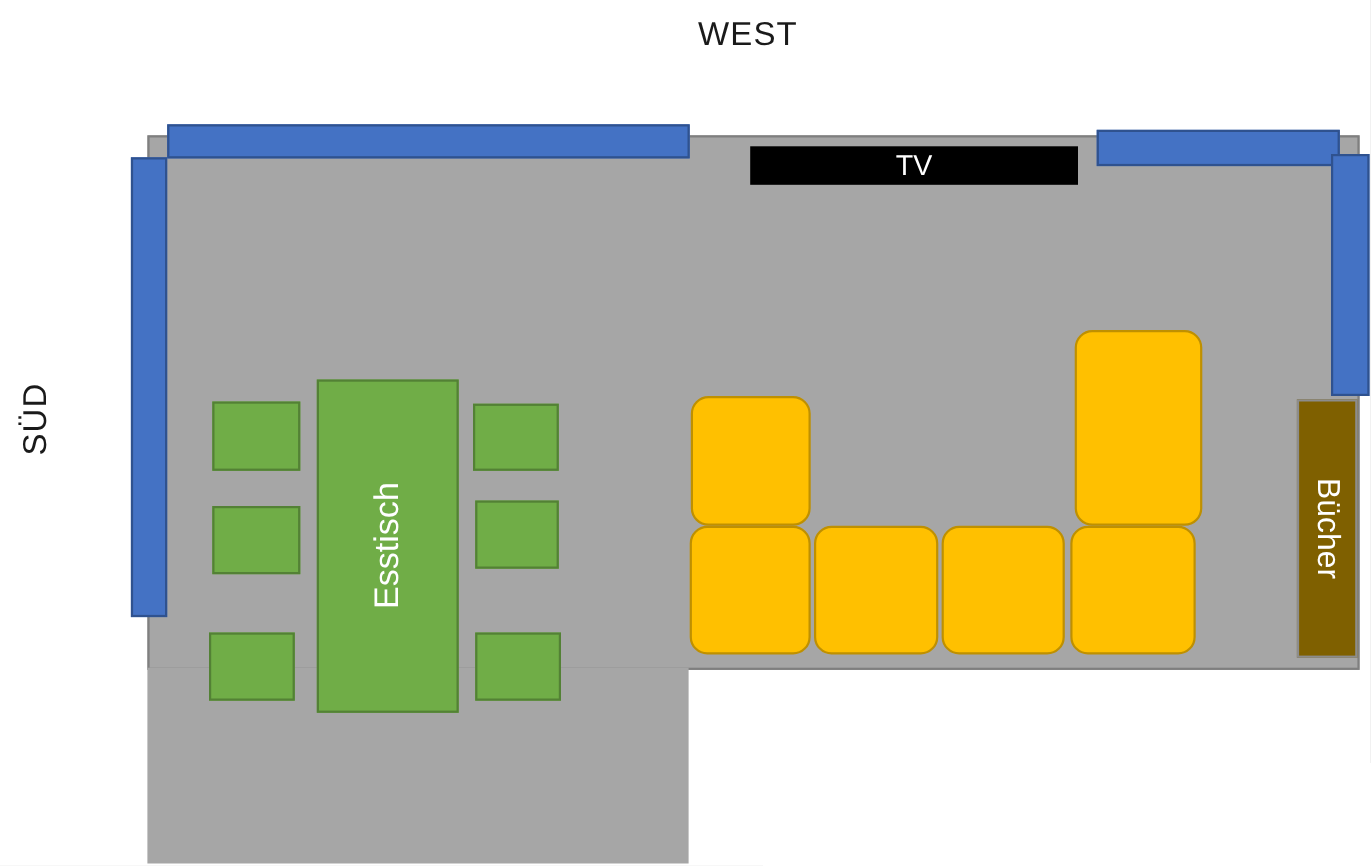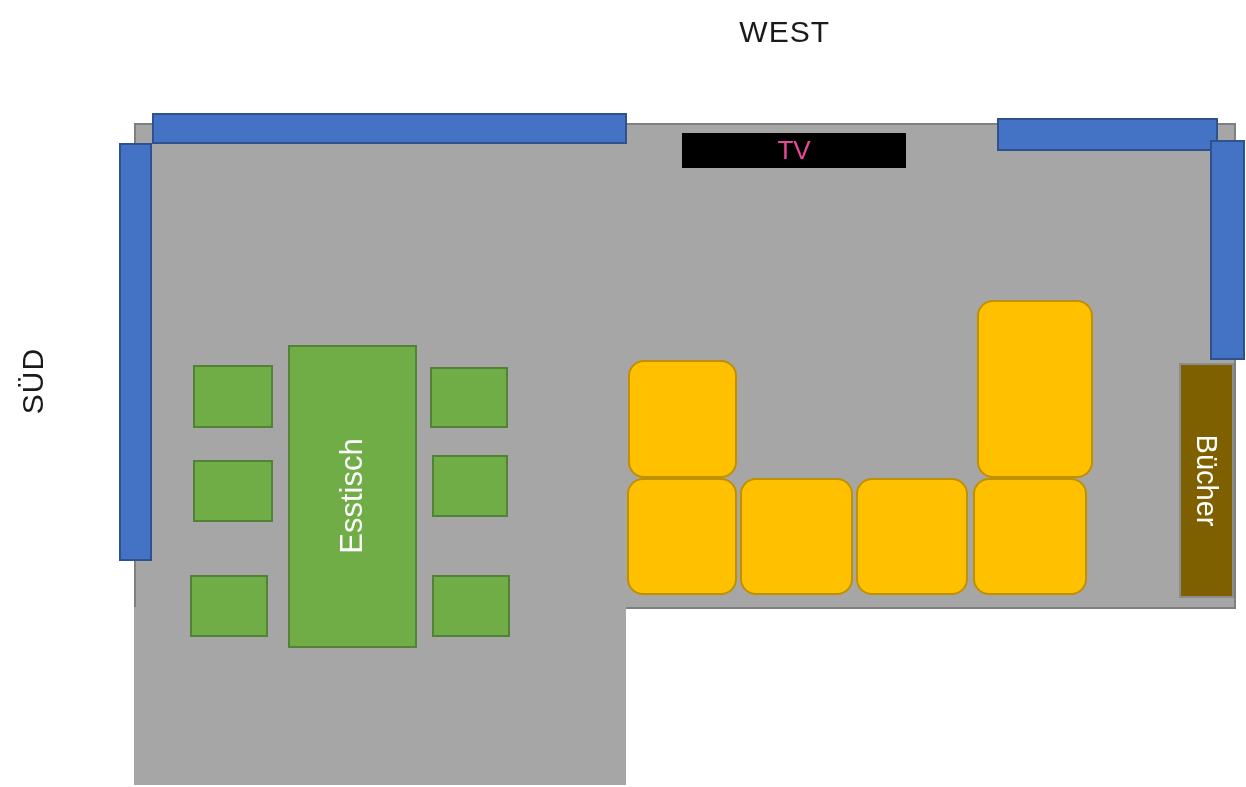--- a/index.html
+++ b/index.html
@@ -4,39 +4,39 @@
 <style>
   html,body{margin:0;padding:0;background:#ffffff;}
   body{
     width:1246px;height:787px;position:relative;overflow:hidden;
     font-family:"Liberation Sans",sans-serif;
   }
   .abs{position:absolute;box-sizing:border-box;}
 
   
   .compass{color:#1a1a1a;font-size:30px;letter-spacing:1px;}
-  .compass-west{left:530px;top:12px;width:300px;height:40px;text-align:right;line-height:40px;}
+  .compass-west{left:530px;top:12px;width:300px;height:40px;text-align:center;line-height:40px;}
   .compass-sued{left:-47px;top:361px;width:160px;height:40px;text-align:center;line-height:40px;
                 transform:rotate(-90deg);}
 
   
   .room-main{left:134px;top:123px;width:1102px;height:486px;
              background:#A6A6A6;border:2px solid #7F7F7F;}
   .room-ext{left:134px;top:607px;width:492px;height:178px;background:#A6A6A6;}
 
   
   .window{background:#4472C4;border:2px solid #2F528F;}
   .window-top-left{left:152px;top:113px;width:475px;height:31px;}
   .window-top-right{left:997px;top:118px;width:221px;height:33px;}
   .window-right{left:1210px;top:140px;width:35px;height:220px;}
   .window-left{left:119px;top:143px;width:33px;height:418px;}
 
   
-  .tv{left:682px;top:133px;width:224px;height:35px;background:#000000;
-      color:#ec4899;font-size:26px;text-align:center;line-height:35px;}
+  .tv{left:682px;top:133px;width:298px;height:35px;background:#000000;
+      color:#ffffff;font-size:26px;text-align:center;line-height:35px;}
 
   
   .green{background:#70AD47;border:2px solid #538135;}
   .table{left:288px;top:345px;width:129px;height:303px;}
   .table-label{left:212px;top:476px;width:280px;height:40px;line-height:40px;
                text-align:center;color:#ffffff;font-size:31px;transform:rotate(-90deg);}
   .chair-l1{left:193px;top:365px;width:80px;height:63px;}
   .chair-l2{left:193px;top:460px;width:80px;height:62px;}
   .chair-l3{left:190px;top:575px;width:78px;height:62px;}
   .chair-r1{left:430px;top:367px;width:78px;height:61px;}

